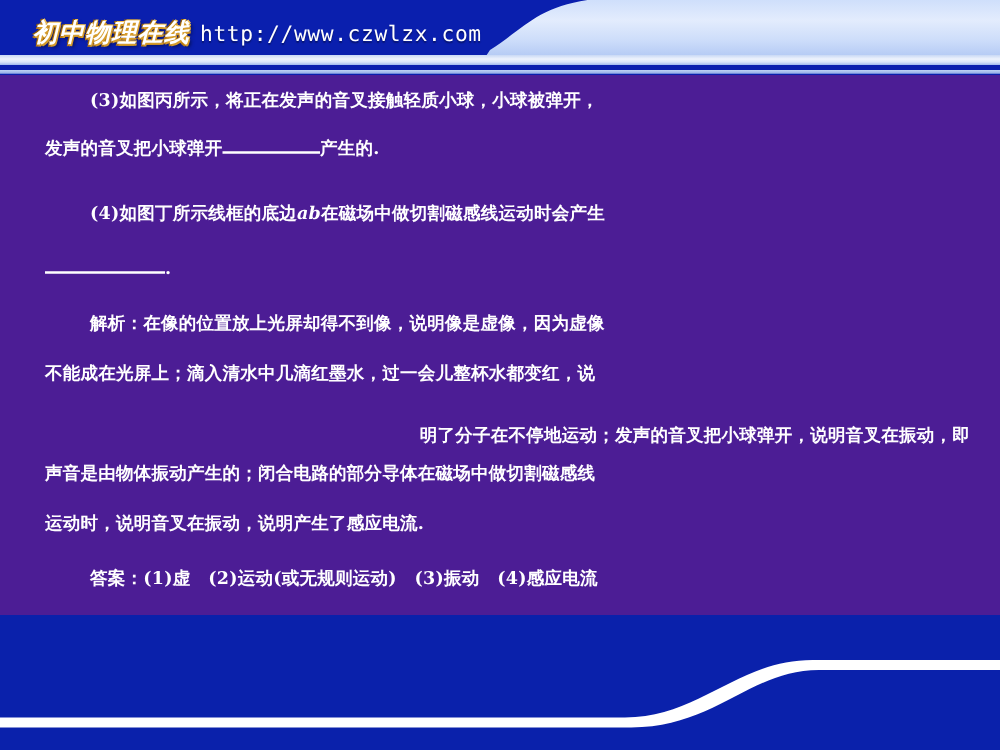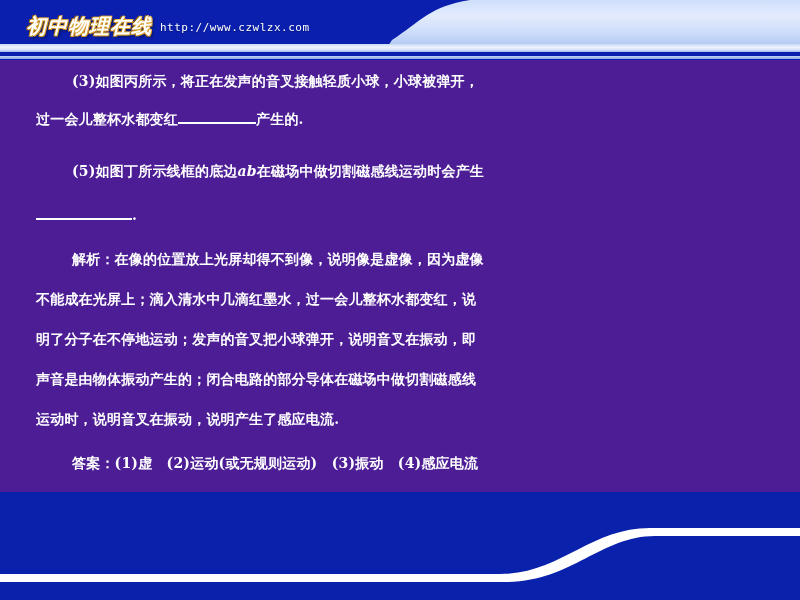--- a/index.html
+++ b/index.html
@@ -77,21 +77,21 @@
        2px 2px 3px rgba(0,0,0,0.55);
     white-space: nowrap;
   }
   #banner-url {
     position: absolute;
     left: 160px;
     top: 16px;
     height: 24px;
     line-height: 24px;
     font-family: "DejaVu Sans Mono", monospace;
-    font-size: 11px;
+    font-size: 17px;
     color: #ffffff;
     letter-spacing: 0.5px;
     white-space: nowrap;
     text-shadow: 0 1px 1px rgba(0,0,0,0.35);
   }
 
   
   #content {
     position: absolute;
     left: 0;
@@ -162,36 +162,36 @@
     <div id="banner-logo">初中物理在线</div>
 
     <div id="banner-url">http://www.czwlzx.com</div>
   </div>
 
   <div id="content">
 
     <div class="line ind" style="top:6px;">(3)如图丙所示，将正在发声的音叉接触轻质小球，小球被弹开，</div>
 
     <div class="line" style="top:44px;">
-      <span>过一会儿整杯水都变红</span><span class="blank w1"></span><span>产生的.</span>
+      <span>发声的音叉把小球弹开</span><span class="blank w1"></span><span>产生的.</span>
     </div>
 
     <div class="line ind" style="top:96px;">
-      <span>(5)如图丁所示线框的底边</span><span class="ital">ab</span><span>在磁场中做切割磁感线运动时会产生</span>
+      <span>(4)如图丁所示线框的底边</span><span class="ital">ab</span><span>在磁场中做切割磁感线运动时会产生</span>
     </div>
 
     <div class="line" style="top:140px;">
       <span class="blank w2"></span><span>.</span>
     </div>
 
     <div class="line" style="top:224px;">不能成在光屏上；滴入清水中几滴红墨水，过一会儿整杯水都变红，说</div>
 
     <div class="line ind" style="top:184px;">解析：在像的位置放上光屏却得不到像，说明像是虚像，因为虚像</div>
 
-    <div class="line" style="top:264px;">明了分子在不停地运动；发声的音叉把小球弹开，说明音叉在振动，即</div>
+    <div class="line" style="top:274px;text-align:right;">明了分子在不停地运动；发声的音叉把小球弹开，说明音叉在振动，即</div>
 
     <div class="line" style="top:304px;">声音是由物体振动产生的；闭合电路的部分导体在磁场中做切割磁感线</div>
 
     <div class="line" style="top:344px;">运动时，说明音叉在振动，说明产生了感应电流.</div>
 
     <div class="line ind" style="top:388px;">答案：(1)虚　(2)运动(或无规则运动)　(3)振动　(4)感应电流</div>
 
   </div>
 
   <svg id="footer" viewBox="0 0 800 108" preserveAspectRatio="none">

